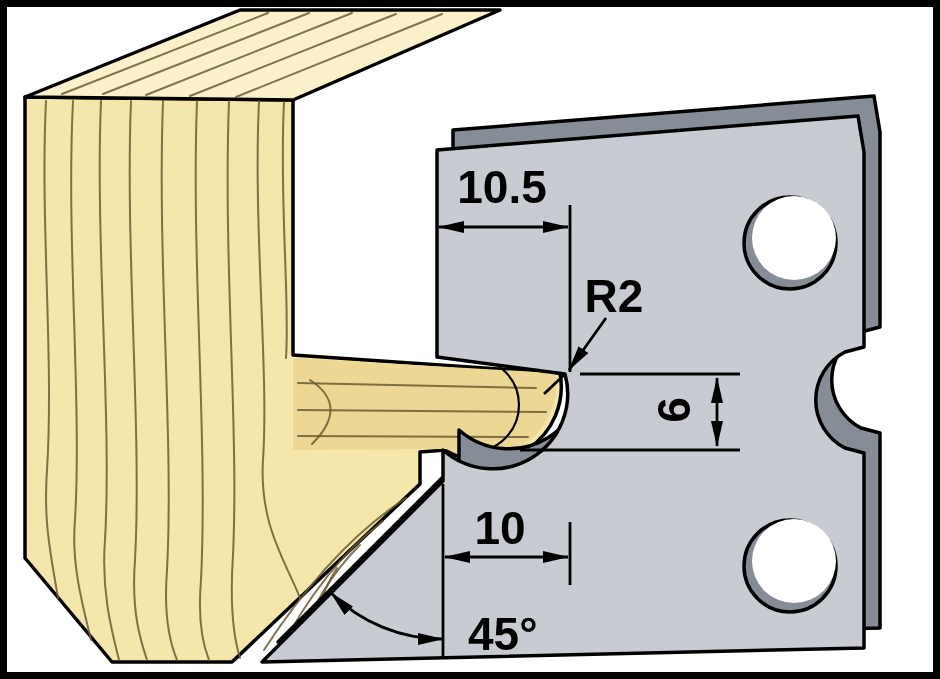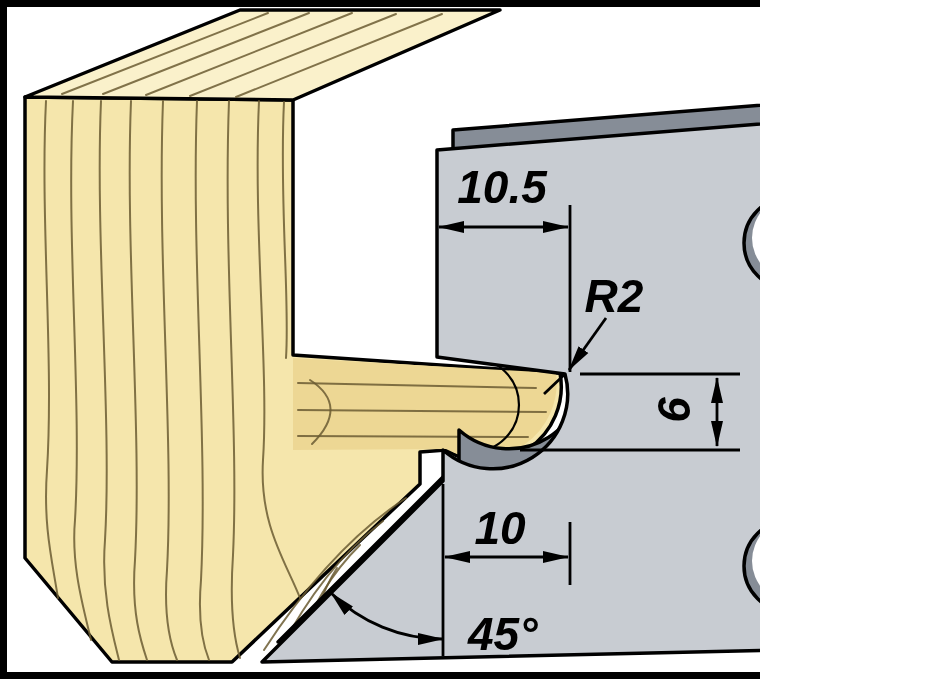--- a/index.html
+++ b/index.html
@@ -1,16 +1,16 @@
 <!DOCTYPE html>
 <html><head>
 <meta charset="utf-8">
 <style>
   html,body{margin:0;padding:0;background:#fff;}
-  .stage{width:760px;height:679px;position:relative;overflow:hidden;font-style:italic;}
+  .stage{width:940px;height:679px;position:relative;overflow:hidden;}
   svg{display:block;}
   .outline{stroke:#000;stroke-width:3.5;stroke-linejoin:round;stroke-linecap:round;}
   .thin-outline{stroke:#000;stroke-width:2.2;fill:none;stroke-linecap:round;}
   .frame{stroke:#000;stroke-width:7;fill:none;}
   .grain path{fill:none;stroke-width:2;stroke-linecap:round;opacity:.85;}
   .dim line,.dim path.dimline{stroke:#000;stroke-width:2.8;fill:none;stroke-linecap:butt;}
   .dim text{fill:#000;stroke:none;font-family:"Liberation Sans",sans-serif;font-weight:700;font-size:46px;}
   #arrow path{fill:#000;}
 </style>
 </head>

